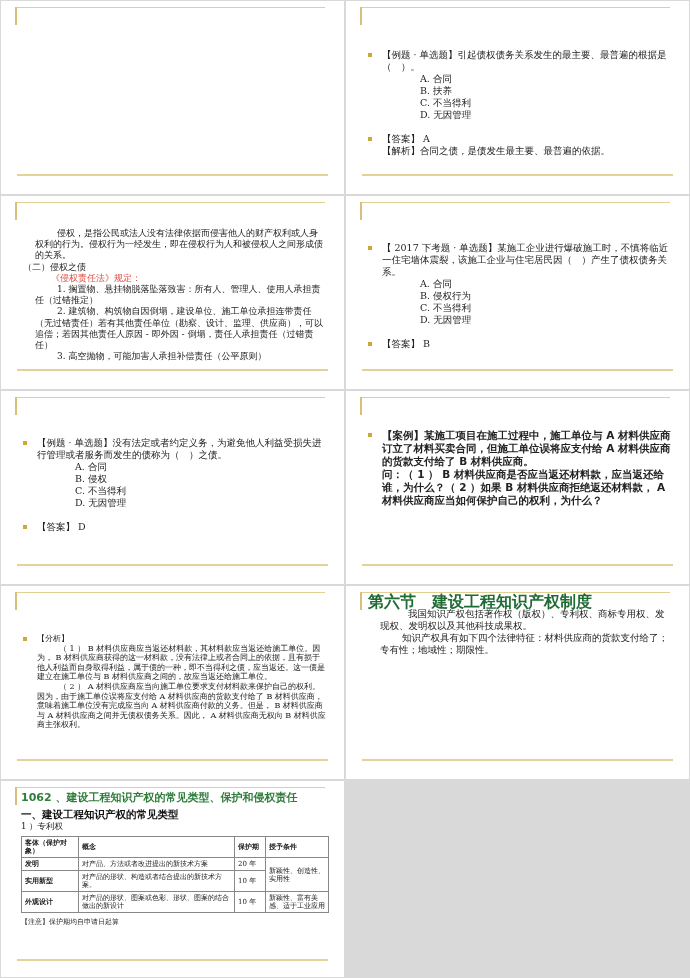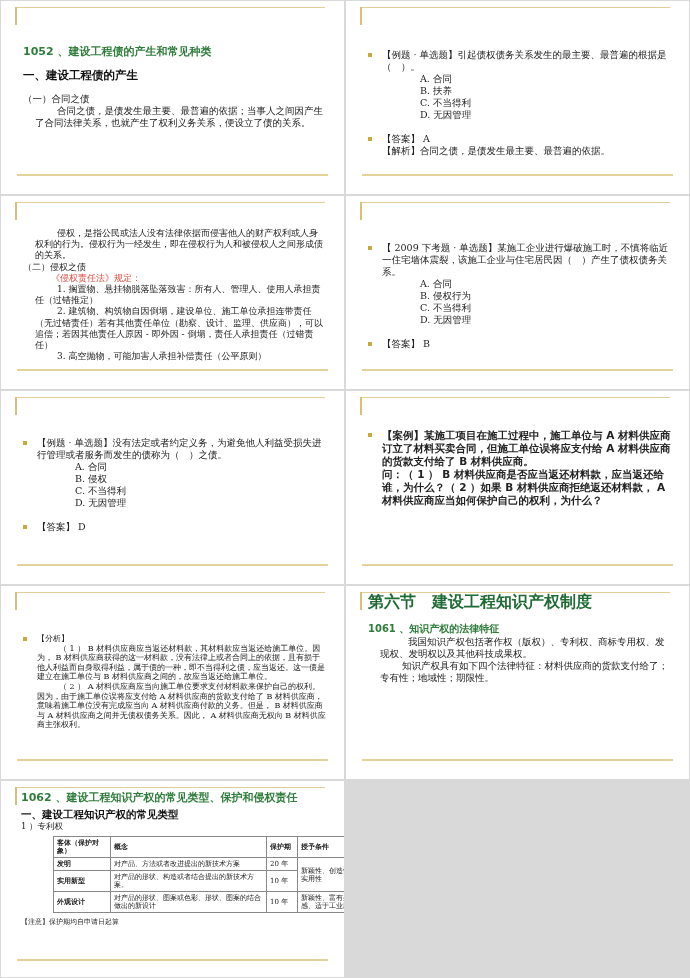--- a/index.html
+++ b/index.html
@@ -22,39 +22,33 @@
   .h1 { font-family: "DejaVu Sans", "Liberation Sans", sans-serif; font-weight: bold; font-size: 11.5px; color: #111; margin-top: 8px; }
   .p { margin: 0; }
   .ind { text-indent: 22px; }
   .pl { padding-left: 12px; }
   .red { color: #e0483c; }
   .bullet-row { position: relative; padding-left: 14px; }
   .bullet { position: absolute; left: 0; top: 4px; width: 4px; height: 4px; background: #c8a93a; }
   .opts { padding-left: 38px; }
   .bold-case { font-family: "DejaVu Sans", "Liberation Sans", sans-serif; font-weight: bold; font-size: 10.5px; line-height: 13px; }
   .big-title { font-family: "DejaVu Sans", "Liberation Sans", sans-serif; color: #1f6b34; font-size: 16px; font-weight: bold; }
-  table.ip { border-collapse: collapse; font-size: 7px; line-height: 8px; width: 308px; margin-top: 4px; margin-left: 32px; }
+  table.ip { border-collapse: collapse; font-size: 7px; line-height: 8px; width: 308px; margin-top: 4px; }
   table.ip td, table.ip th { border: 1px solid #888; padding: 2px 3px; vertical-align: middle; text-align: left; }
   table.ip th { font-weight: bold; }
   .note { font-size: 7px; margin-top: 3px; }
 </style>
 </head>
 <body>
 
 <div class="grid">
 
   <div class="slide">
     <div class="corner-h"></div>
     <div class="corner-v"></div>
-    <div class="content" style="top:44px;">
-      <div class="green-title">1052 、建设工程债的产生和常见种类</div>
-      <div class="h1" style="margin-top:10px;">一、建设工程债的产生</div>
-      <p class="p" style="margin-top:12px;">（一）合同之债</p>
-      <p class="p ind pl">合同之债，是债发生最主要、最普遍的依据；当事人之间因产生了合同法律关系，也就产生了权利义务关系，便设立了债的关系。</p>
-    </div>
     <div class="footer-line"></div>
   </div>
 
   <div class="slide">
     <div class="corner-h"></div>
     <div class="corner-v"></div>
     <div class="content" style="top:48px;">
       <div class="bullet-row">
         <span class="bullet"></span>
         <p class="p">【例题 · 单选题】引起债权债务关系发生的最主要、最普遍的根据是（　）。</p>
@@ -88,21 +82,21 @@
     <div class="footer-line"></div>
   </div>
 
 
   <div class="slide">
     <div class="corner-h"></div>
     <div class="corner-v"></div>
     <div class="content" style="top:46px;">
       <div class="bullet-row">
         <span class="bullet"></span>
-        <p class="p">【 2009 下考题 · 单选题】某施工企业进行爆破施工时，不慎将临近一住宅墙体震裂，该施工企业与住宅居民因（　）产生了债权债务关系。</p>
+        <p class="p">【 2017 下考题 · 单选题】某施工企业进行爆破施工时，不慎将临近一住宅墙体震裂，该施工企业与住宅居民因（　）产生了债权债务关系。</p>
         <div class="opts">
           <p class="p">A. 合同</p>
           <p class="p">B. 侵权行为</p>
           <p class="p">C. 不当得利</p>
           <p class="p">D. 无因管理</p>
         </div>
       </div>
       <div class="bullet-row" style="margin-top:12px;">
         <span class="bullet"></span>
         <p class="p">【答案】 B</p>
@@ -158,21 +152,20 @@
       </div>
     </div>
     <div class="footer-line"></div>
   </div>
 
   <div class="slide">
     <div class="corner-h"></div>
     <div class="corner-v"></div>
     <div class="content" style="top:10px;">
       <div class="big-title">第六节　建设工程知识产权制度</div>
-      <div class="green-title" style="margin-top:14px; font-size:10px;">1061 、知识产权的法律特征</div>
       <p class="p pl" style="text-indent:28px;">我国知识产权包括著作权（版权）、专利权、商标专用权、发现权、发明权以及其他科技成果权。</p>
       <p class="p pl" style="text-indent:22px;">知识产权具有如下四个法律特征：材料供应商的货款支付给了；专有性；地域性；期限性。</p>
     </div>
     <div class="footer-line"></div>
   </div>
 
   <div class="slide">
     <div class="corner-h"></div>
     <div class="corner-v"></div>
     <div class="content" style="top:10px; left:20px;">

